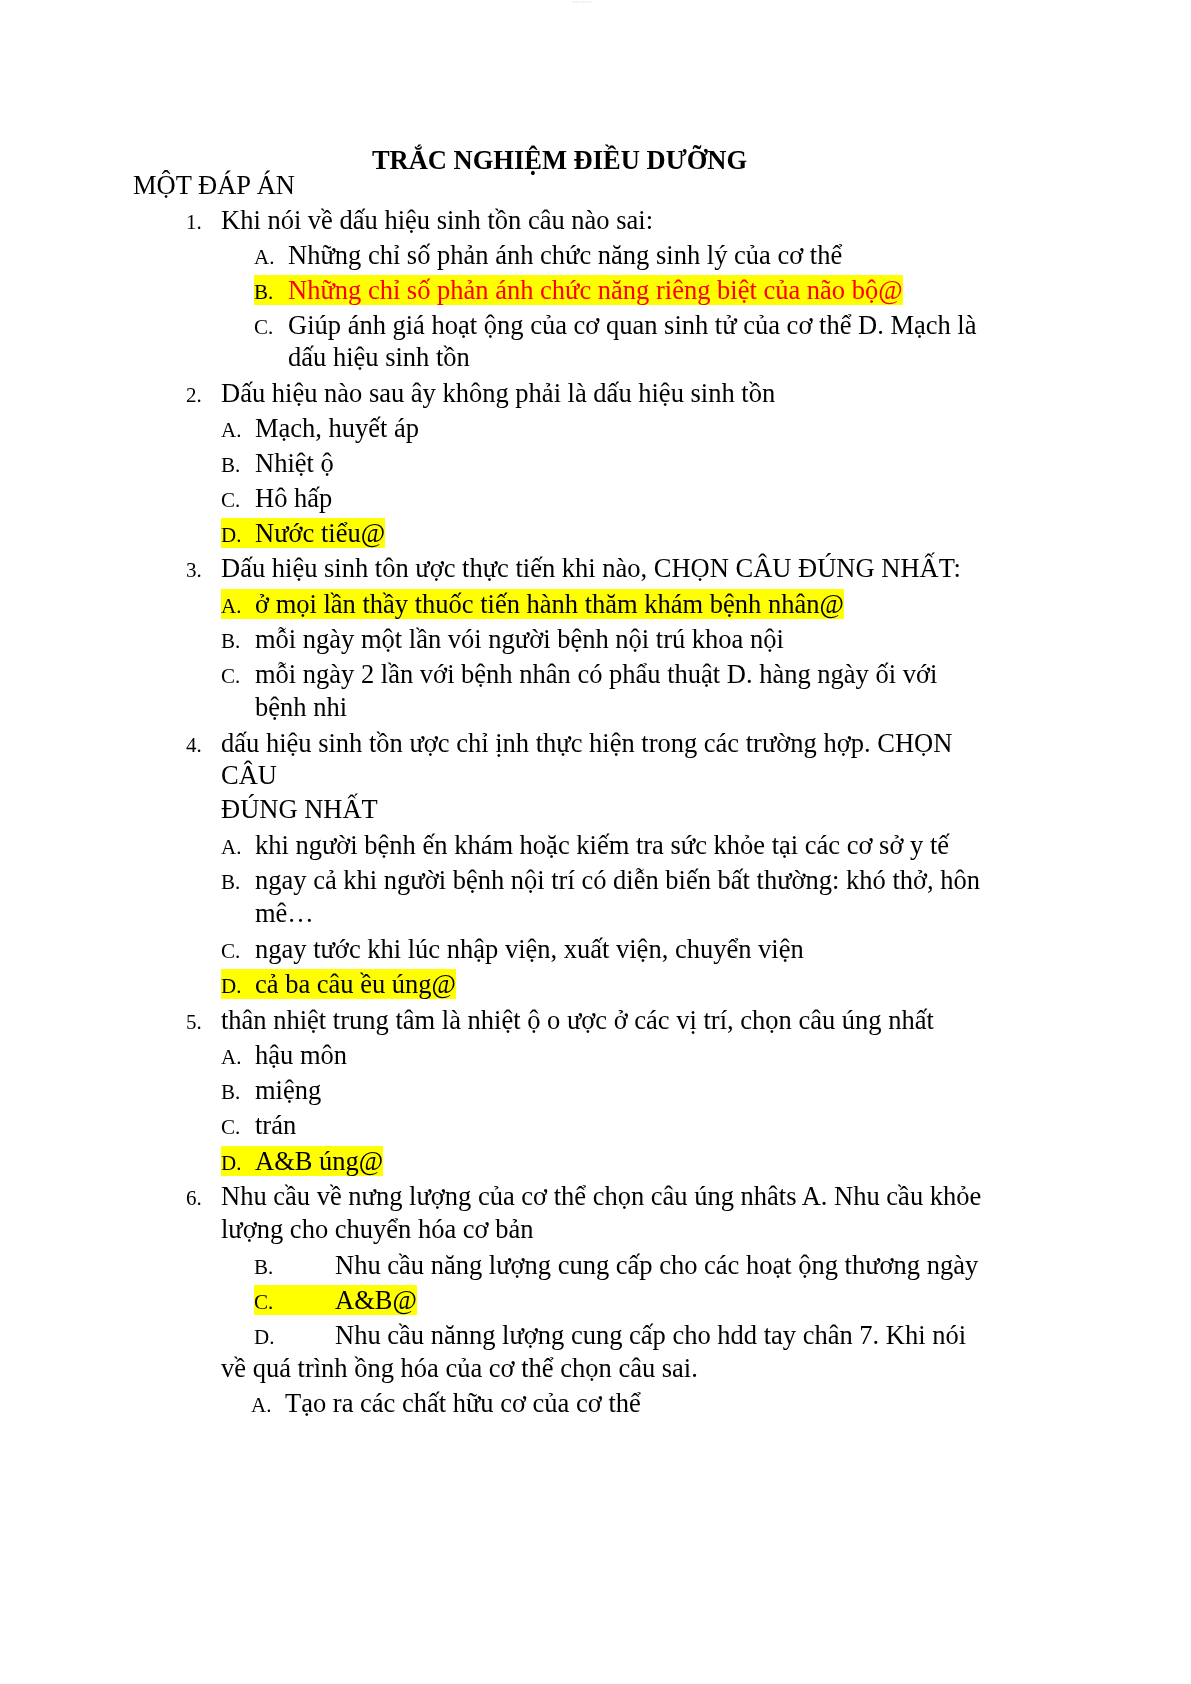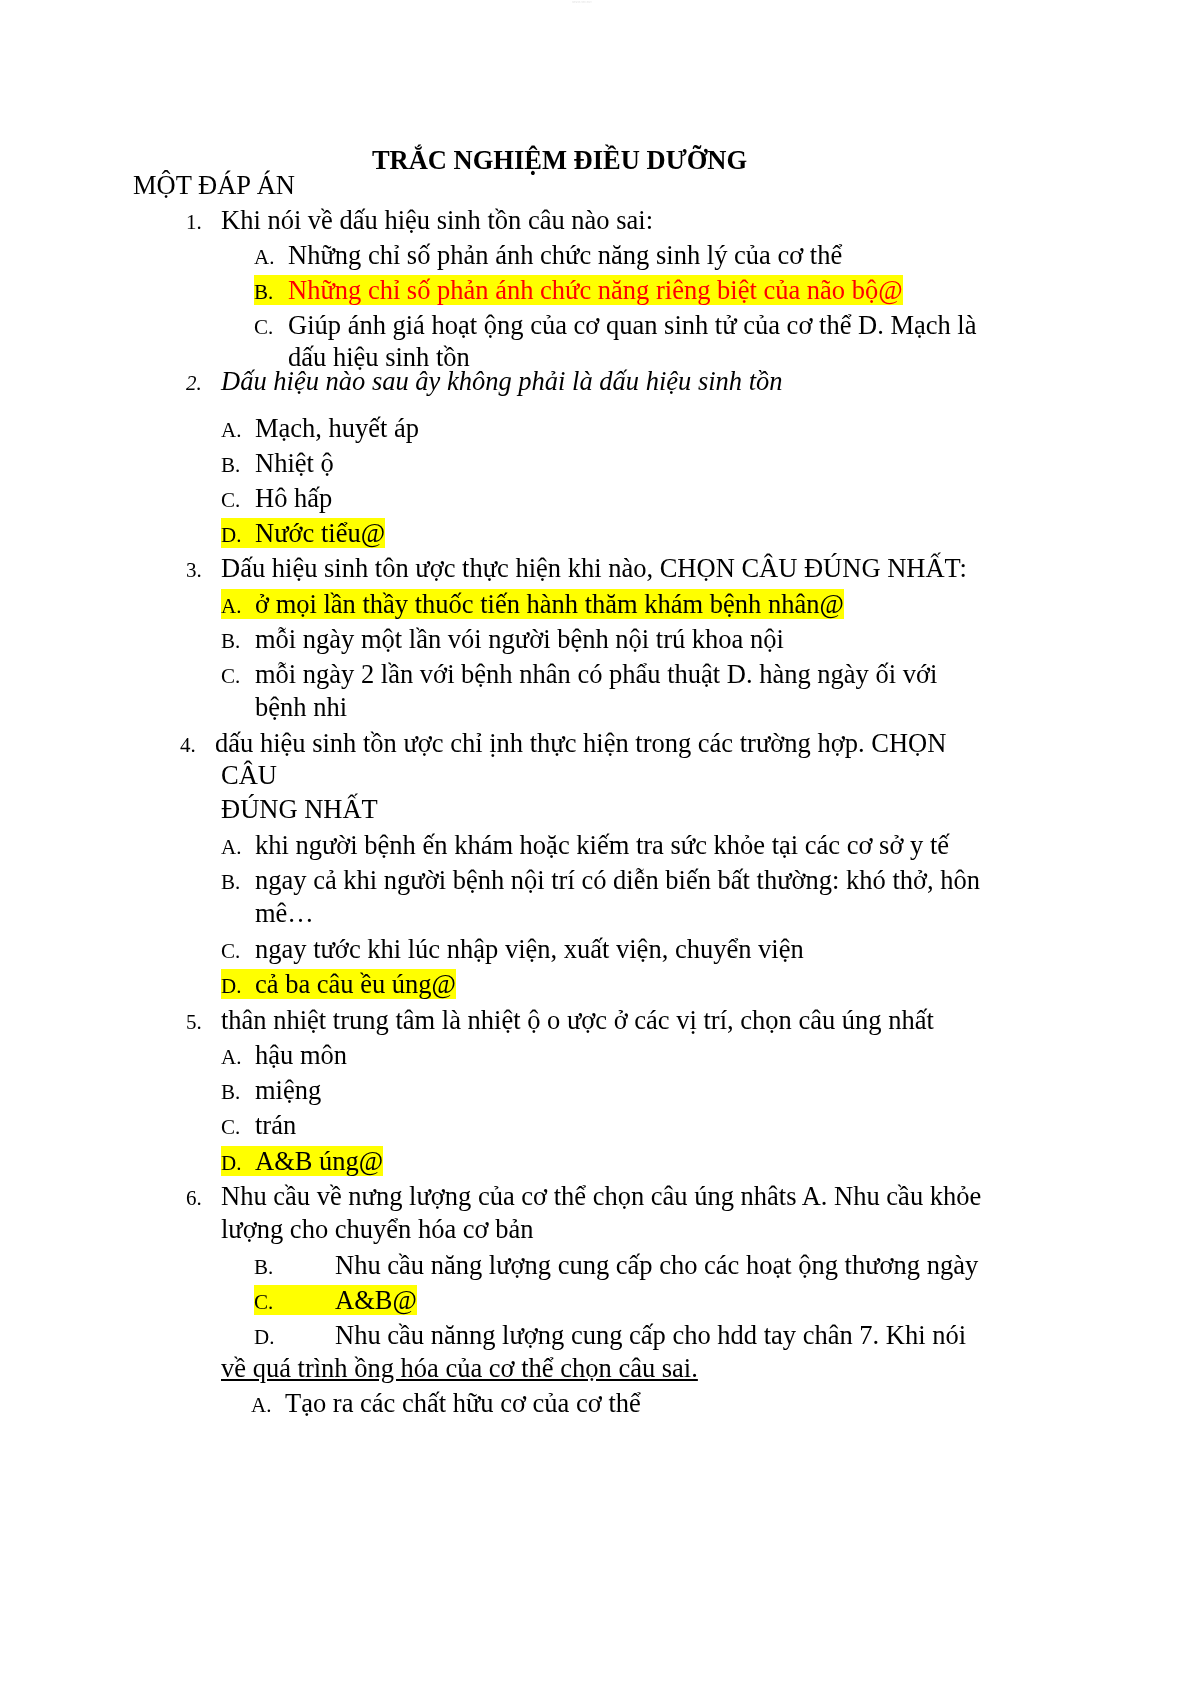--- a/index.html
+++ b/index.html
@@ -43,51 +43,51 @@
     <span class="let" style="width:34px;">A.</span><span>Những chỉ số phản ánh chức năng sinh lý của cơ thể</span>
   </div>
   <div class="line" style="left:254px; top:273px;">
     <span class="hl"><span class="let" style="width:34px;">B.</span><span class="red">Những chỉ số phản ánh chức năng riêng biệt của não bộ@</span></span>
   </div>
   <div class="line" style="left:254px; top:308px;">
     <span class="let" style="width:34px;">C.</span><span>Giúp ánh giá hoạt ộng của cơ quan sinh tử của cơ thể D. Mạch là</span>
   </div>
   <div class="line" style="left:288px; top:340px;">dấu hiệu sinh tồn</div>
 
-  <div class="line" style="left:186px; top:364px;font-style:italic;">
+  <div class="line" style="left:186px; top:376px;">
     <span class="num" style="width:35px;">2.</span><span>Dấu hiệu nào sau ây không phải là dấu hiệu sinh tồn</span>
   </div>
   <div class="line" style="left:221px; top:411px;">
     <span class="let" style="width:34px;">A.</span><span>Mạch, huyết áp</span>
   </div>
   <div class="line" style="left:221px; top:446px;">
     <span class="let" style="width:34px;">B.</span><span>Nhiệt ộ</span>
   </div>
   <div class="line" style="left:221px; top:481px;">
     <span class="let" style="width:34px;">C.</span><span>Hô hấp</span>
   </div>
   <div class="line" style="left:221px; top:516px;font-family:Liberation Serif, serif;">
     <span class="hl"><span class="let" style="width:34px;">D.</span><span>Nước tiểu@</span></span>
   </div>
 
   <div class="line" style="left:186px; top:551px;">
-    <span class="num" style="width:35px;">3.</span><span>Dấu hiệu sinh tôn ược thực hiện khi nào, CHỌN CÂU ĐÚNG NHẤT:</span>
+    <span class="num" style="width:35px;">3.</span><span>Dấu hiệu sinh tôn ược thực tiến khi nào, CHỌN CÂU ĐÚNG NHẤT:</span>
   </div>
   <div class="line" style="left:221px; top:587px;">
     <span class="hl"><span class="let" style="width:34px;">A.</span><span>ở mọi lần thầy thuốc tiến hành thăm khám bệnh nhân@</span></span>
   </div>
   <div class="line" style="left:221px; top:622px;">
     <span class="let" style="width:34px;">B.</span><span>mỗi ngày một lần vói người bệnh nội trú khoa nội</span>
   </div>
   <div class="line" style="left:221px; top:657px;">
     <span class="let" style="width:34px;">C.</span><span>mỗi ngày 2 lần với bệnh nhân có phẩu thuật D. hàng ngày ối với</span>
   </div>
   <div class="line" style="left:255px; top:690px;">bệnh nhi</div>
 
-  <div class="line" style="left:180px; top:726px;">
+  <div class="line" style="left:186px; top:726px;">
     <span class="num" style="width:35px;">4.</span><span>dấu hiệu sinh tồn ược chỉ ịnh thực hiện trong các trường hợp. CHỌN</span>
   </div>
   <div class="line" style="left:221px; top:758px;">CÂU</div>
   <div class="line" style="left:221px; top:792px;">ĐÚNG NHẤT</div>
   <div class="line" style="left:221px; top:828px;">
     <span class="let" style="width:34px;">A.</span><span>khi người bệnh ến khám hoặc kiếm tra sức khỏe tại các cơ sở y tế</span>
   </div>
   <div class="line" style="left:221px; top:863px;">
     <span class="let" style="width:34px;">B.</span><span>ngay cả khi người bệnh nội trí có diễn biến bất thường: khó thở, hôn</span>
   </div>
@@ -121,19 +121,19 @@
   <div class="line" style="left:221px; top:1212px;">lượng cho chuyển hóa cơ bản</div>
   <div class="line" style="left:254px; top:1248px;">
     <span class="let" style="width:81px;">B.</span><span>Nhu cầu năng lượng cung cấp cho các hoạt ộng thương ngày</span>
   </div>
   <div class="line" style="left:254px; top:1283px;">
     <span class="hl"><span class="let" style="width:81px;">C.</span><span>A&amp;B@</span></span>
   </div>
   <div class="line" style="left:254px; top:1318px;">
     <span class="let" style="width:81px;">D.</span><span>Nhu cầu nănng lượng cung cấp cho hdd tay chân 7. Khi nói</span>
   </div>
-  <div class="line" style="left:221px; top:1351px;text-decoration:underline;">về quá trình ồng hóa của cơ thể chọn câu sai.</div>
+  <div class="line" style="left:221px; top:1351px;">về quá trình ồng hóa của cơ thể chọn câu sai.</div>
 
   <div class="line" style="left:221px; top:1386px;margin-left:30px;">
     <span class="let" style="width:34px;">A.</span><span>Tạo ra các chất hữu cơ của cơ thể</span>
   </div>
 
 </div>
 
 </body></html>

